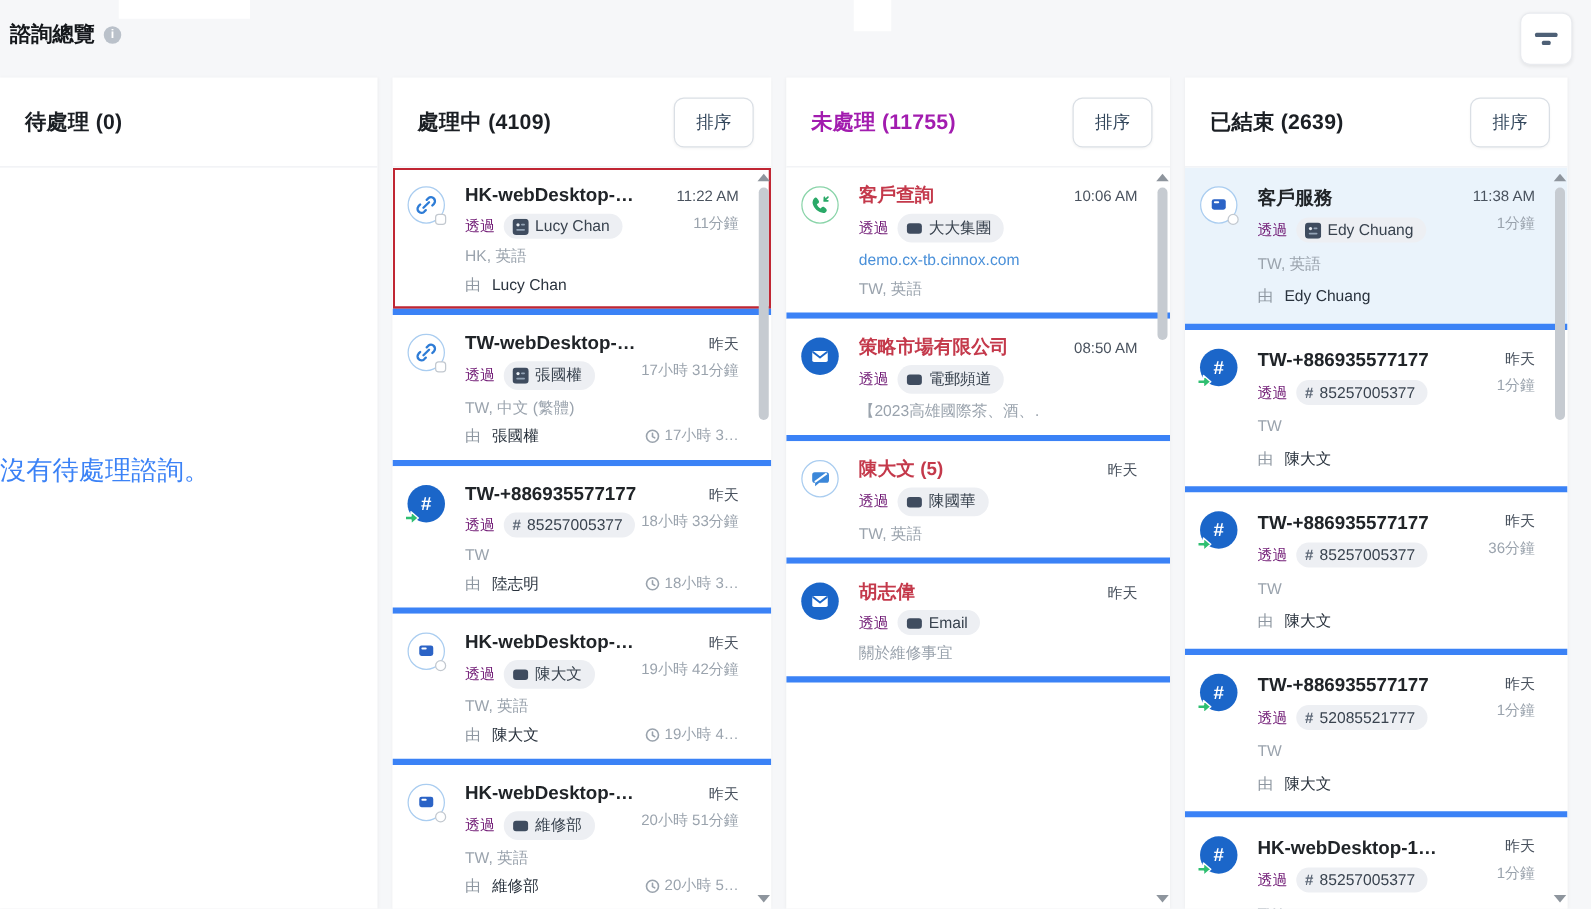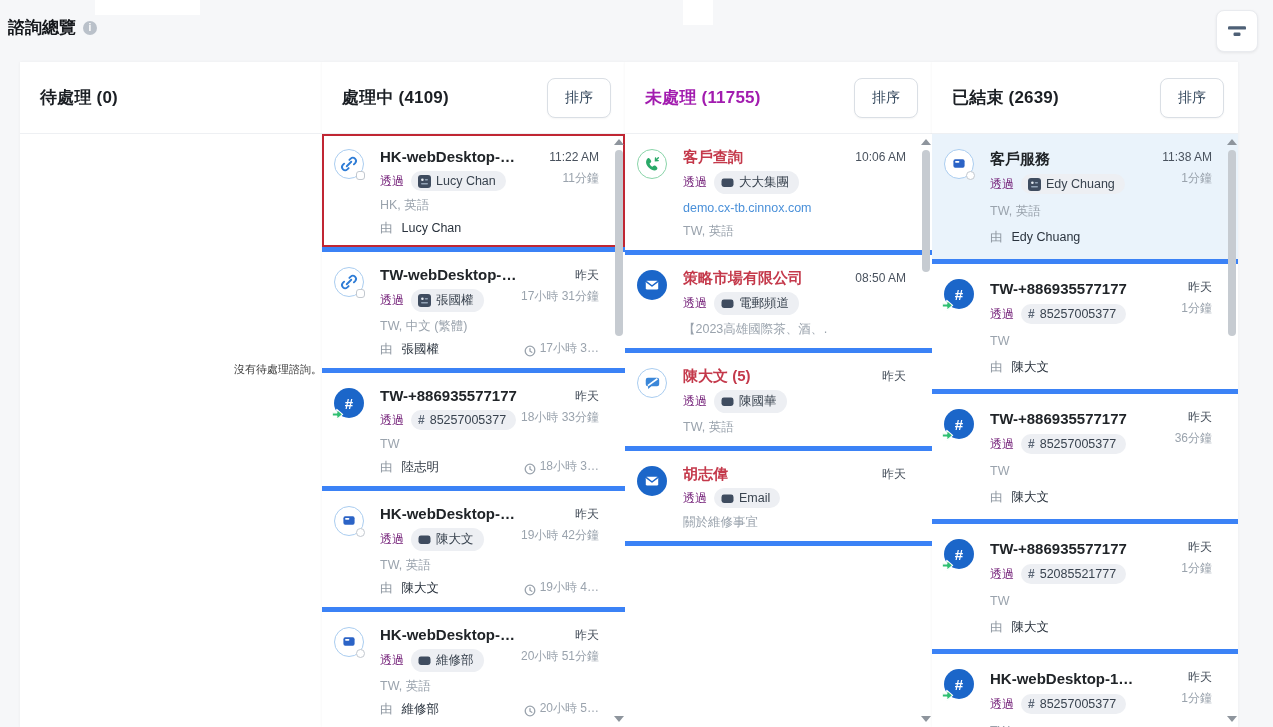--- a/index.html
+++ b/index.html
@@ -16,39 +16,39 @@
   }
   .info{
     width:14px;height:14px;border-radius:50%;background:#bac1ca;color:#fff;
     font-size:10px;font-weight:700;display:flex;align-items:center;justify-content:center;
   }
   .filter-btn{
     position:absolute;top:10px;right:15px;width:40px;height:40px;background:#fff;
     border:1px solid #e9ebef;border-radius:8px;display:flex;align-items:center;justify-content:center;
     box-shadow:0 1px 3px rgba(0,0,0,.07);cursor:pointer;
   }
-  .board{position:absolute;top:62px;left:20px;display:flex;}
+  .board{position:absolute;top:62px;left:0;display:flex;gap:12px}
   .col{
     background:#fff;height:665px;display:flex;flex-direction:column;overflow:hidden;
     box-shadow:0 0 3px rgba(0,0,0,.05);
   }
   .col-header{
     height:71px;flex:0 0 auto;border-bottom:1px solid #eef0f3;
     display:flex;align-items:center;justify-content:space-between;
     padding:0 14px 0 20px;
   }
   .col-title{font-size:17px;font-weight:700;color:#1b1f24;letter-spacing:.2px}
   .col-title.red{color:#a21caf}
   .sort-btn{
     width:64px;height:40px;background:#fff;border:1px solid #dadfe5;border-radius:8px;
     font-size:14px;color:#33475c;display:flex;align-items:center;justify-content:center;
     cursor:pointer;box-shadow:0 1px 2px rgba(0,0,0,.04);flex:0 0 auto;
   }
   .list{position:relative;flex:1;overflow:hidden}
-  .empty{margin-top:228px;text-align:right;font-size:11px;color:#404040}
+  .empty{margin-top:228px;text-align:left;font-size:21px;color:#3b82f6}
   .card{position:relative;padding:13px 104px 10px 58px;border-bottom:5px solid #3b82f6;cursor:pointer;background:#fff}
   .card.sel-red{box-shadow:inset 0 0 0 2px #c02633}
   .card.sel-blue{background:#eaf3fb}
   .avatar{position:absolute;left:12px;top:15px;width:30px;height:30px;border-radius:50%;box-sizing:border-box;display:flex;align-items:center;justify-content:center}
   .avatar.outline-blue{border:1.5px solid #aacdf0;background:#fff}
   .avatar.outline-green{border:1.5px solid #8ad4a9;background:#fff}
   .avatar.fill-blue{background:#1b66c9}
   .avatar .hash-glyph{color:#fff;font-size:15px;font-weight:700;line-height:1}
   .avatar .in-arrow{position:absolute;left:-3px;bottom:-2px}
   .avatar .sub-badge{position:absolute;right:-2px;bottom:-2px;background:#fff;border:1.2px solid #c2c8cf;box-sizing:border-box}
@@ -64,21 +64,21 @@
   .chip{
     display:inline-flex;align-items:center;gap:5px;background:#edeff3;border-radius:12px;
     padding:3px 10px 3px 7px;font-size:12.5px;color:#39434f;white-space:nowrap;max-width:170px;overflow:hidden;
   }
   .chip-hash{color:#5b6675;font-weight:700;font-size:12px;line-height:1}
   .link-row{font-size:12.5px;color:#4a90d9;margin-top:6px;line-height:17px;cursor:pointer}
   .meta-row{font-size:12.5px;color:#9aa3ad;margin-top:6px;line-height:17px;white-space:nowrap;overflow:hidden}
   .by-row{display:flex;align-items:center;margin-top:5px;font-size:12.5px;line-height:18px}
   .by-label{color:#8d96a0;margin-right:9px}
   .by-name{color:#2a333e}
-  .clock{position:absolute;right:26px;bottom:11px;font-size:12px;color:#9aa3ad;display:flex;align-items:flex-end;gap:4px}
+  .clock{position:absolute;right:26px;bottom:11px;font-size:12px;color:#9aa3ad;display:flex;align-items:center;gap:4px}
   .col[data-col="ended"] .card{padding-top:15px;padding-bottom:13px}
   .col[data-col="ended"] .via-row{margin-top:5px}
   .col[data-col="ended"] .meta-row{margin-top:9px}
   .col[data-col="ended"] .by-row{margin-top:8px}
   .sbar{position:absolute;top:0;right:1px;bottom:0;width:10px}
   .sbar .arr{position:absolute;left:0;width:0;height:0;border-left:5px solid transparent;border-right:5px solid transparent;cursor:pointer}
   .sbar .arr.up{top:5px;border-bottom:6px solid #8e959d}
   .sbar .arr.down{bottom:5px;border-top:6px solid #8e959d}
   .sbar .thumb{position:absolute;left:1px;width:8px;background:#c6cbd1;border-radius:4px;cursor:pointer}
 </style>

